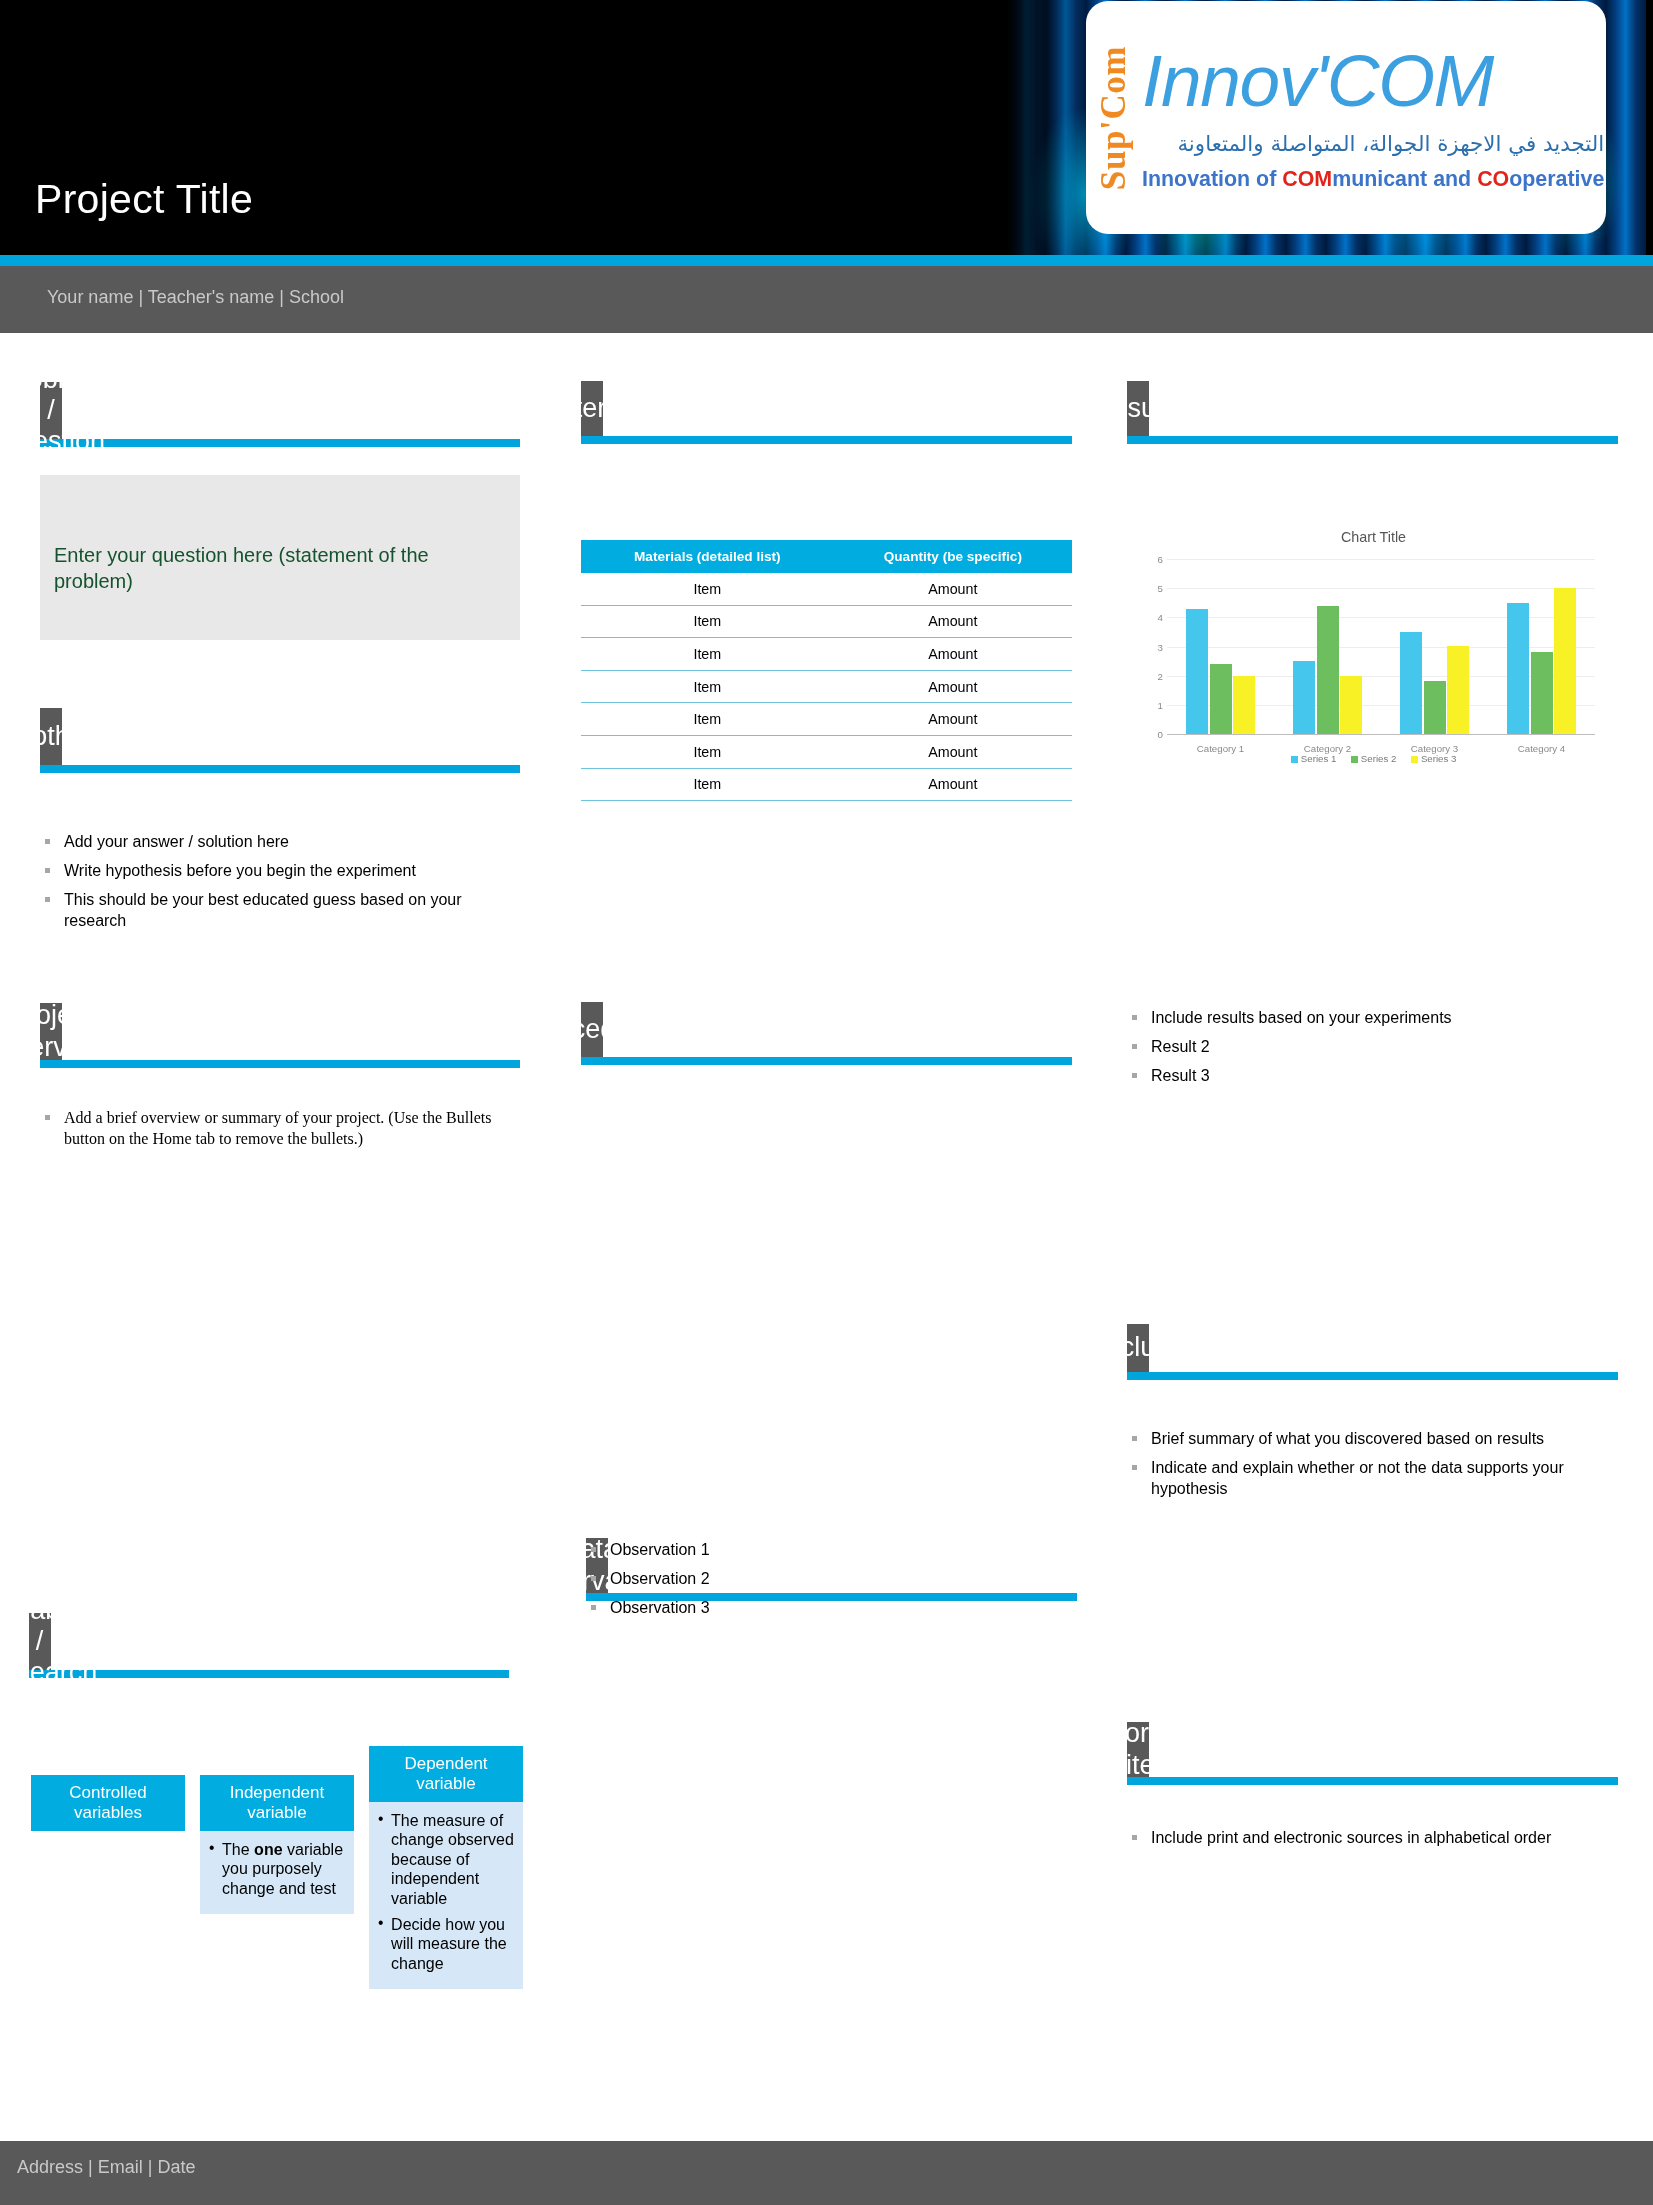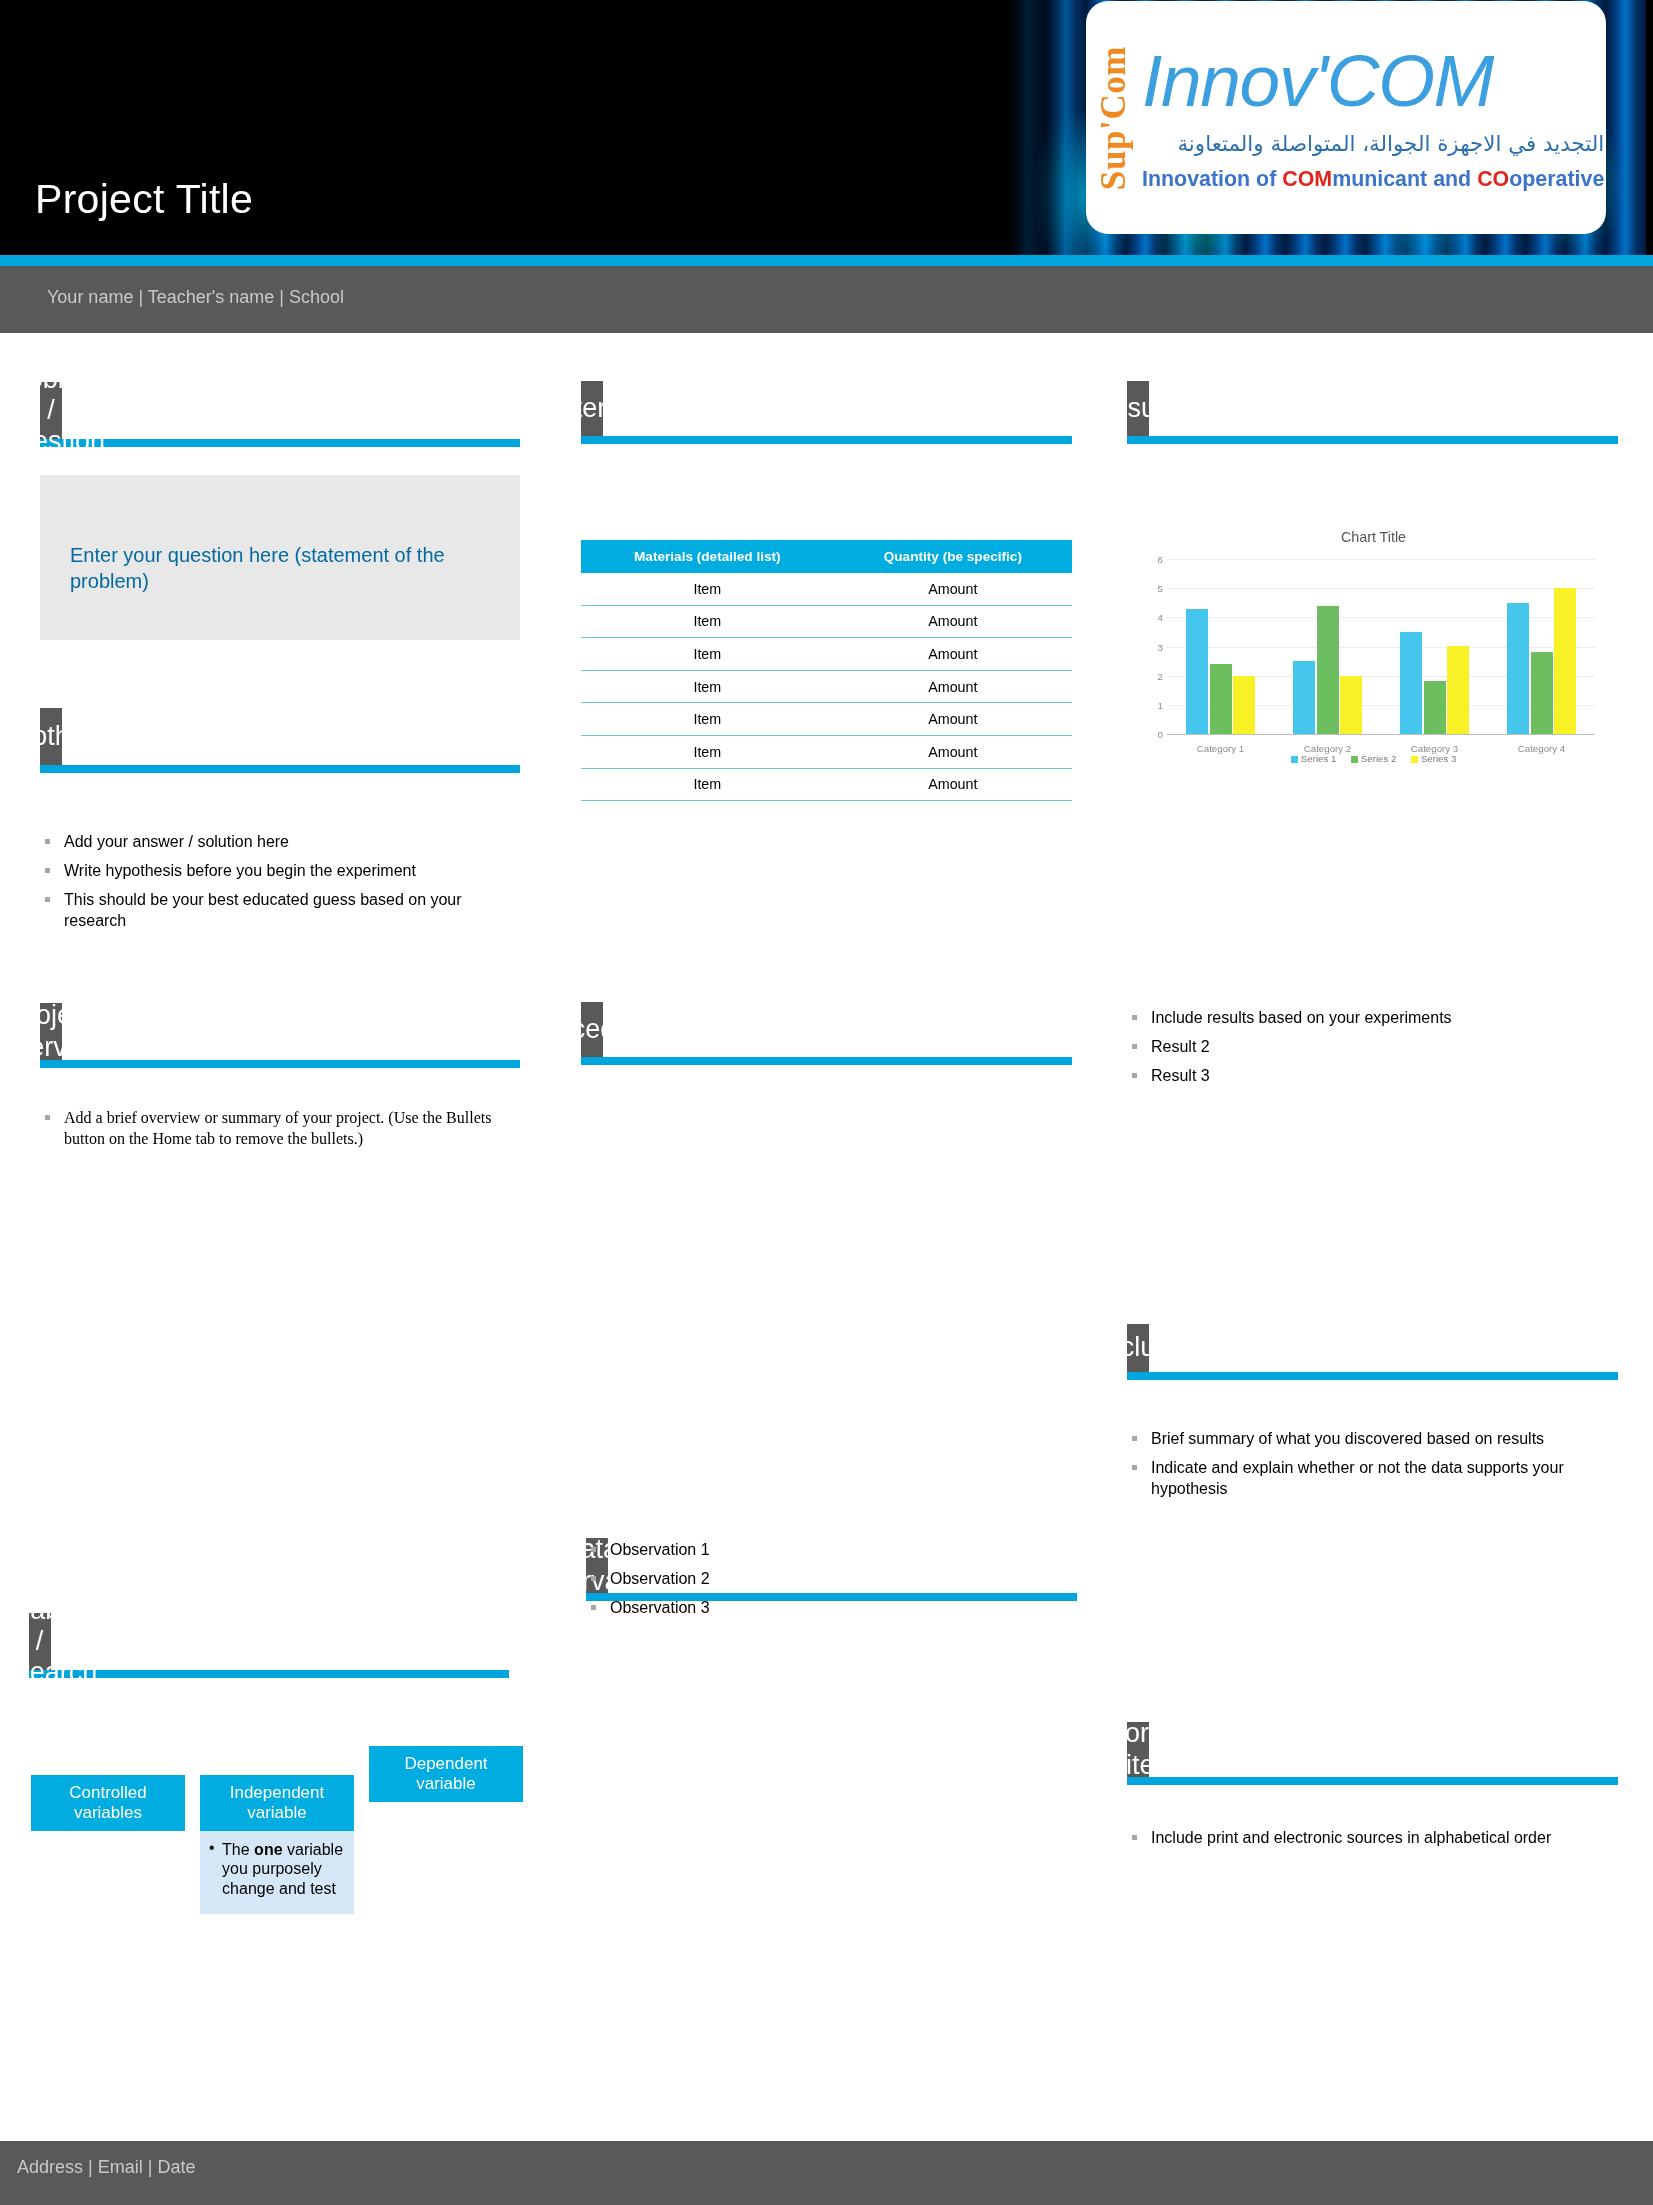--- a/index.html
+++ b/index.html
@@ -102,21 +102,21 @@
   }
   .bullets .b::before{
     content:"";position:absolute;left:5.2px;top:7.1px;width:4.5px;height:4.5px;background:#a6a6a6;
   }
 
   
   #problem-box{
     position:absolute;left:40px;top:475px;width:480px;height:165px;background:#e8e8e8;
   }
   #problem-text{
-    position:absolute;left:54px;top:543px;width:428px;font-size:20px;color:#0369a1;line-height:1.28;margin-left:16px;
+    position:absolute;left:54px;top:543px;width:428px;font-size:20px;color:#14532d;line-height:1.28;
   }
 
   
   #mat-table{
     position:absolute;left:581px;top:540px;width:491px;border-collapse:collapse;
   }
   #mat-table th{
     background:#00ace0;color:#ffffff;font-size:13.6px;font-weight:bold;
     padding:9px 0;text-align:center;
   }
@@ -239,20 +239,24 @@
 
 <div class="vcard" style="left:200px;top:1775px;width:154px;">
   <div class="vhead">Independent variable</div>
   <div class="vbody">
     <div class="vb"><span>The </span><b>one</b><span> variable you purposely change and test</span></div>
   </div>
 </div>
 
 <div class="vcard" style="left:369px;top:1746px;width:154px;">
   <div class="vhead">Dependent variable</div>
+  <div class="vbody">
+    <div class="vb"><span>The measure of change observed because of independent variable</span></div>
+    <div class="vb"><span>Decide how you will measure the change</span></div>
+  </div>
 </div>
 
 <div class="sec-head" style="left:581px;top:381px;width:491px;">
   <div class="bar" style="height:55px;">Materials</div>
   <div class="rule"></div>
 </div>
 
 <table id="mat-table">
   <thead>
     <tr>

